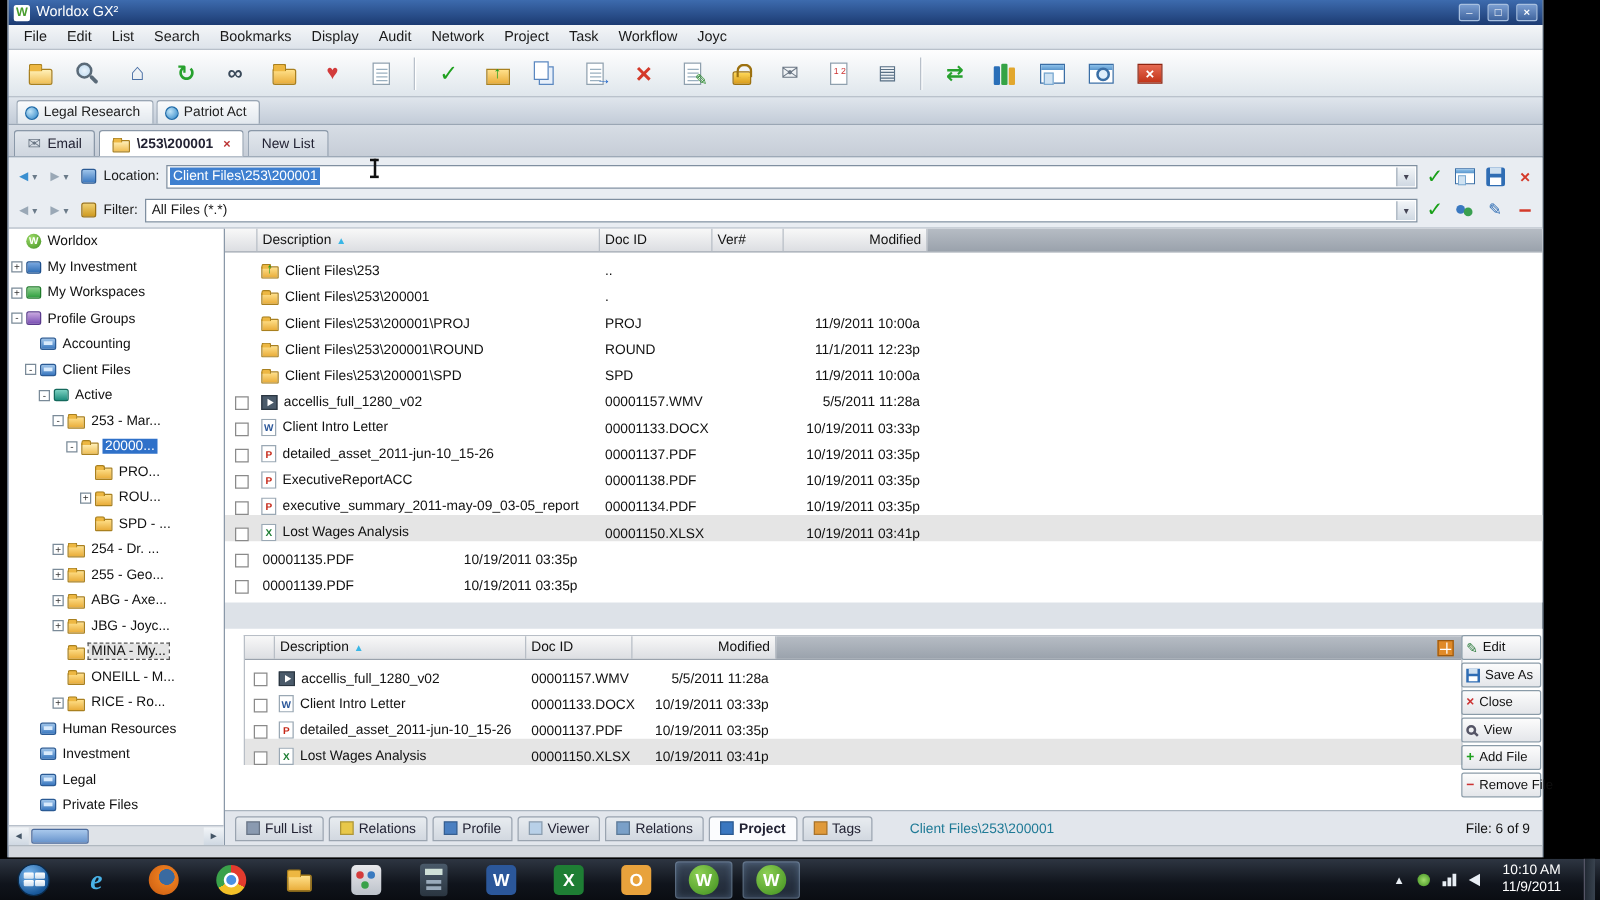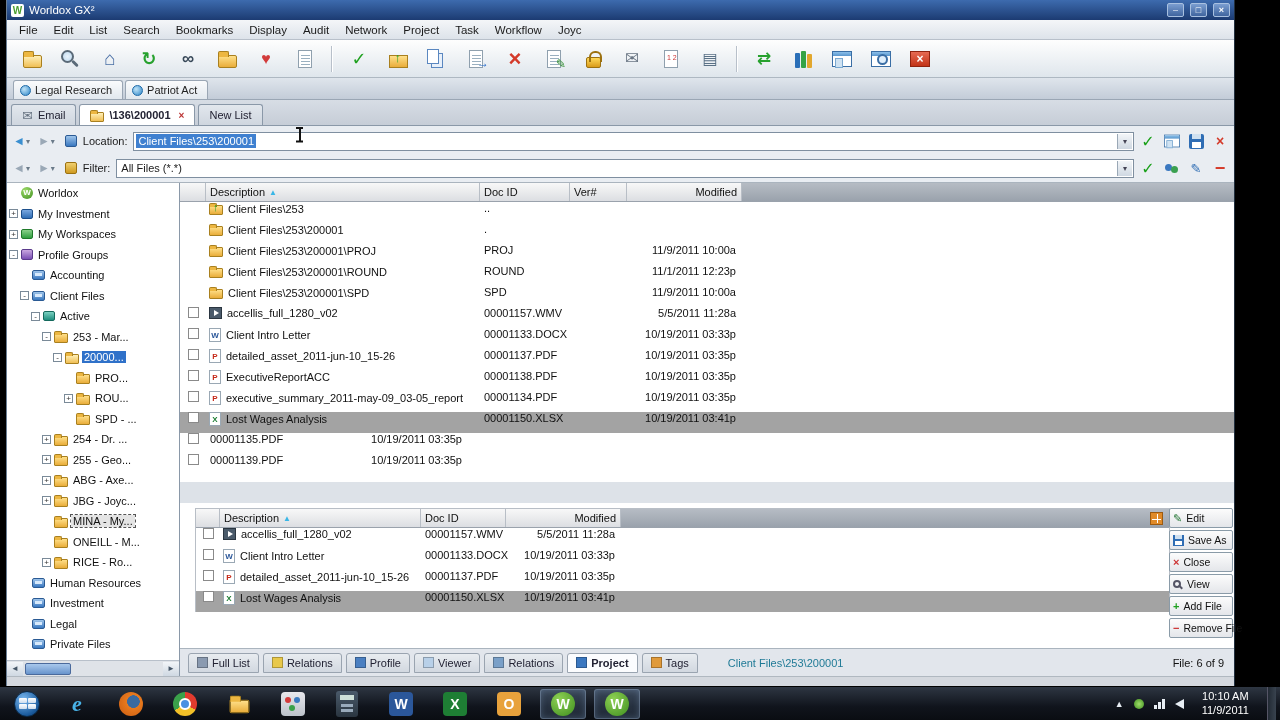--- a/index.html
+++ b/index.html
@@ -164,22 +164,22 @@
   background:linear-gradient(#a8c8ec,#6894cc);border:1px solid #4a6a9c;border-radius:2px}
 
 
 #filelist{position:absolute;left:173px;top:183px;right:0;height:299px;background:#fff}
 #fl-header,#pl-header{display:flex;height:19px;background:linear-gradient(#f8f8f8,#dcdee2);
   border-bottom:1px solid #9aa2ac;font-size:11px;color:#111;align-items:center}
 .hc{height:100%;display:flex;align-items:center;padding:0 4px;border-right:1px solid #b8bec6}
 .hc.mod{justify-content:flex-end}
 .hc.fill{flex:1;background:linear-gradient(#b6bcc4,#9aa2ac);border-right:none}
 .sort-arrow{color:#38b6e6;font-size:8px;margin-left:4px}
-.frow,.prow{display:flex;align-items:flex-start;height:21px;font-size:11px;color:#111}
-.frow.selected,.prow.selected{background:#a3a3a3}
+.frow,.prow{display:flex;align-items:flex-end;height:21px;font-size:11px;color:#111}
+.frow.selected,.prow.selected{background:#e5e5e5}
 .c-sel{width:26px;display:flex;justify-content:center;flex:none}
 .p-sel{width:24px;display:flex;justify-content:center;flex:none}
 .cb{width:11px;height:11px;border:1px solid #8a8a8a;background:#fff}
 .c-desc{width:274px;display:flex;align-items:center;gap:5px;padding-left:3px;overflow:hidden;white-space:nowrap;flex:none}
 .c-doc{width:90px;padding-left:4px;flex:none}
 .c-ver{width:57px;flex:none}
 .c-mod{width:115px;text-align:right;padding-right:6px;flex:none}
 .c-fill{flex:1}
 .p-desc{width:201px;display:flex;align-items:center;gap:5px;padding-left:3px;overflow:hidden;white-space:nowrap;flex:none}
 .p-doc{width:85px;padding-left:4px;flex:none}
@@ -390,21 +390,21 @@
           <span>Patriot Act</span>
         </span>
       </div>
     <div id="listtabs">
         <span class="ltab">
           <span style="color: rgb(106, 118, 132); font-size: 13px;">✉</span>
           <span>Email</span>
         </span>
         <span class="ltab active">
           <span class="ti-folder-open"></span>
-          <span>\136\200001</span>
+          <span>\253\200001</span>
           <span class="ltab-x">×</span>
         </span>
         <span class="ltab">
           <span>New List</span>
         </span>
       </div>
 
     <div id="ctlband">
       <div id="locrow" class="ctlrow">
         <span class="nav-arrow">◄<span class="caret">▾</span></span>

